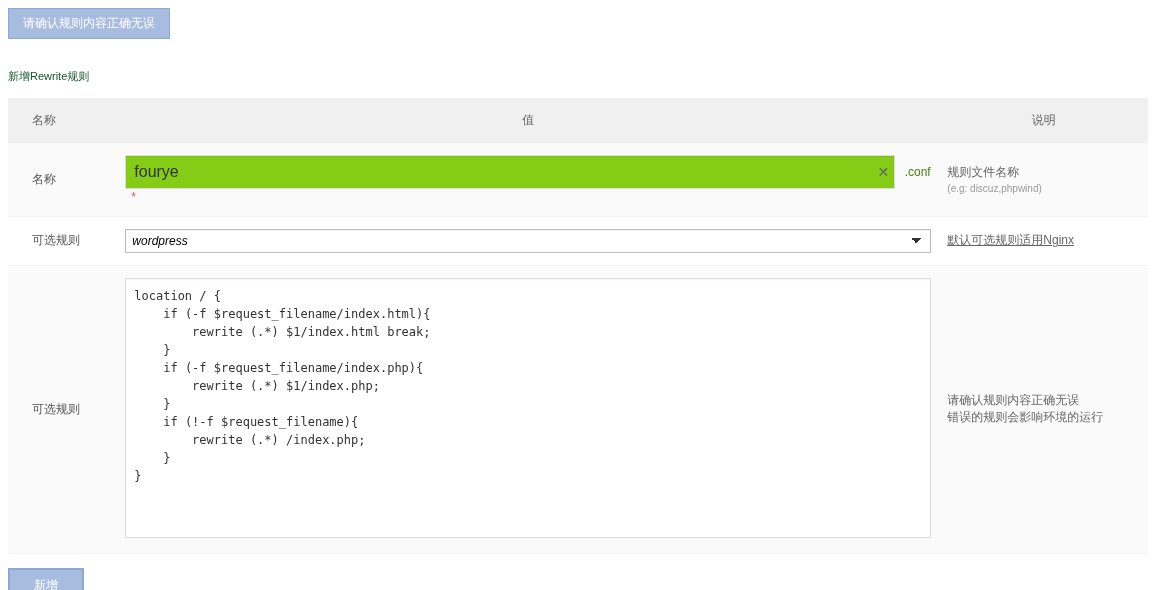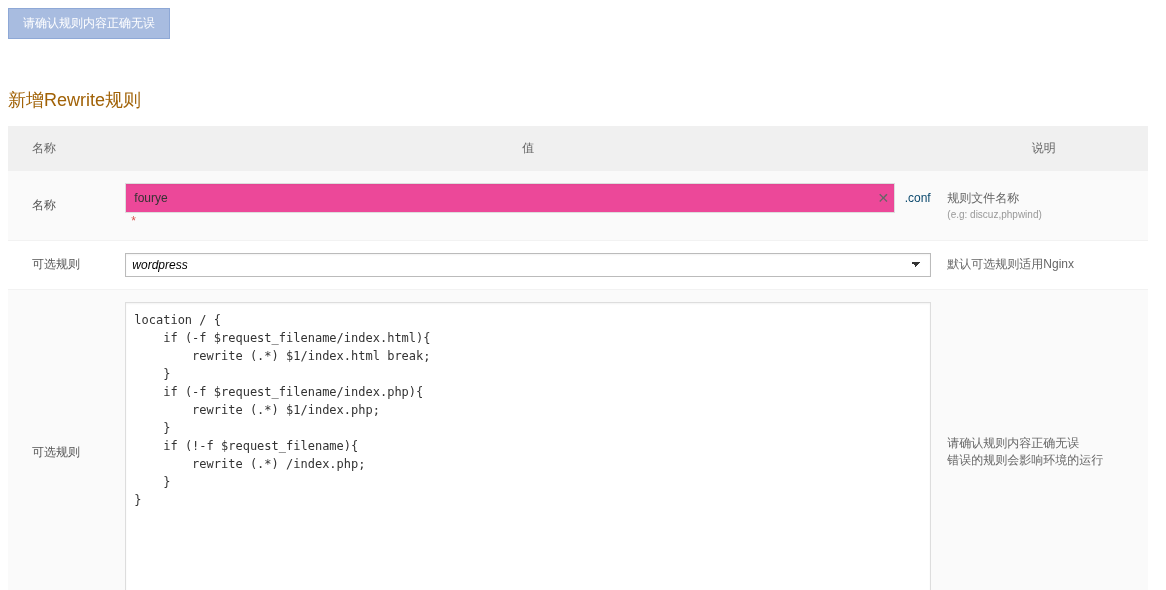--- a/index.html
+++ b/index.html
@@ -18,25 +18,24 @@
       background: #a8bce0;
       color: #fff;
       border: 1px solid #8ea8d6;
       padding: 6px 14px;
       font-size: 12px;
       cursor: pointer;
       margin-bottom: 30px;
       display: inline-block;
     }
     .section-title {
-      font-size: 18px;
+      font-size: 11px;
       font-weight: normal;
-      color: #a16207;
+      color: #14532d;
       margin-bottom: 14px;
-      margin-top: 19px;
     }
     table.form-table {
       width: 1140px;
       border-collapse: collapse;
     }
     table.form-table thead th {
       background: #f0f0f0;
       padding: 14px 8px;
       font-weight: normal;
       color: #666;
@@ -81,40 +80,40 @@
     .input-wrap {
       position: relative;
       display: inline-block;
       width: 770px;
       vertical-align: middle;
     }
     input[type="text"].text-input {
       width: 100%;
       border: 1px solid #ddd;
       padding: 7px 26px 7px 8px;
-      font-size: 12px;
+      font-size: 16px;
       color: #333;
-      background: #ec4899;
+      background: #84cc16;
       box-shadow: inset 0 1px 2px rgba(0,0,0,0.05);
     }
     .clear-x {
       position: absolute;
       right: 6px;
       top: 50%;
       transform: translateY(-50%);
       color: #666;
       cursor: pointer;
       font-size: 14px;
       font-weight: normal;
       line-height: 1;
     }
     .suffix-text {
       display: inline-block;
       margin-left: 6px;
-      color: #0c4a6e;
+      color: #4d7c0f;
       vertical-align: middle;
     }
     .required-star {
       color: #d9534f;
       margin-left: 6px;
       vertical-align: middle;
     }
     .eg-text {
       color: #999;
       font-size: 10px;
@@ -135,37 +134,38 @@
       background-size: 5px 5px, 5px 5px;
       background-repeat: no-repeat;
       font-style: italic;
     }
     .select-wrap {
       position: relative;
       display: inline-block;
     }
     textarea.code-area {
       width: 806px;
-      height: 298px;
+      height: 260px;
       border: 1px solid #ddd;
       padding: 8px;
       font-size: 12px;
       font-family: "Microsoft YaHei", monospace;
       color: #333;
       background: #fff;
       resize: none;
       overflow-y: scroll;
       line-height: 1.5;
       box-shadow: inset 0 1px 2px rgba(0,0,0,0.05);
     }
     .row-content td {
       vertical-align: middle;
     }
     .desc-simple {
       color: #666;
+      text-decoration: underline;
     }
     .btn-add {
       background: #a8bce0;
       color: #fff;
       border: 2px solid #8ea8d6;
       padding: 7px 24px;
       font-size: 12px;
       cursor: pointer;
       margin-top: 14px;
       display: inline-block;

